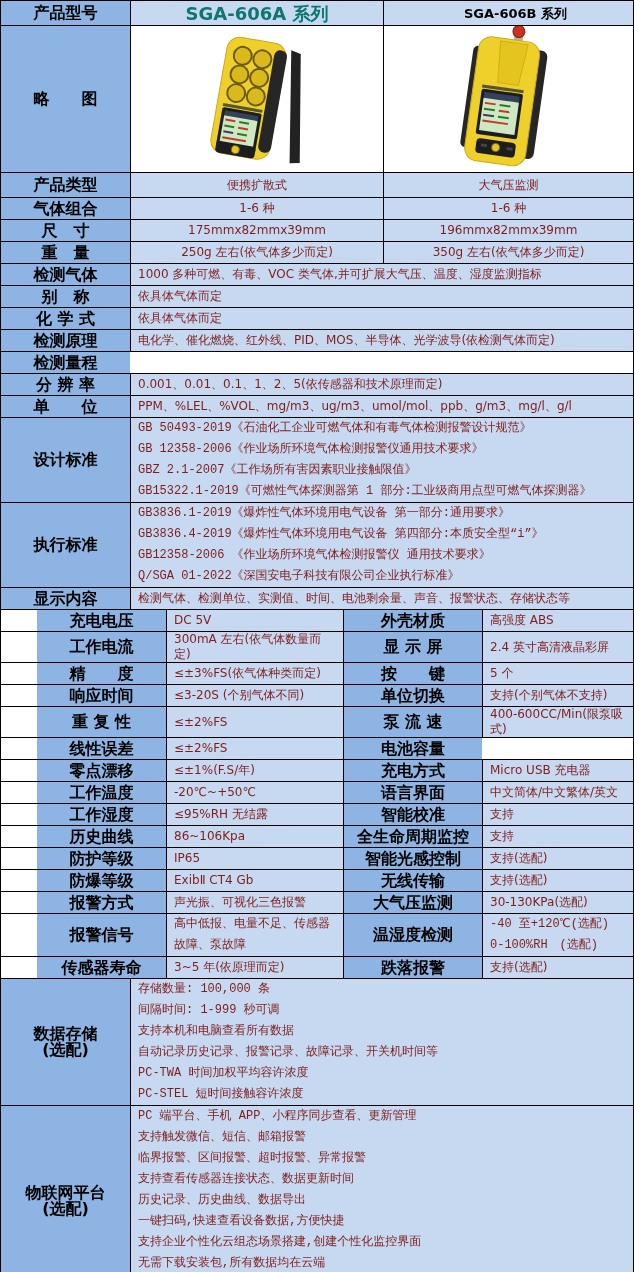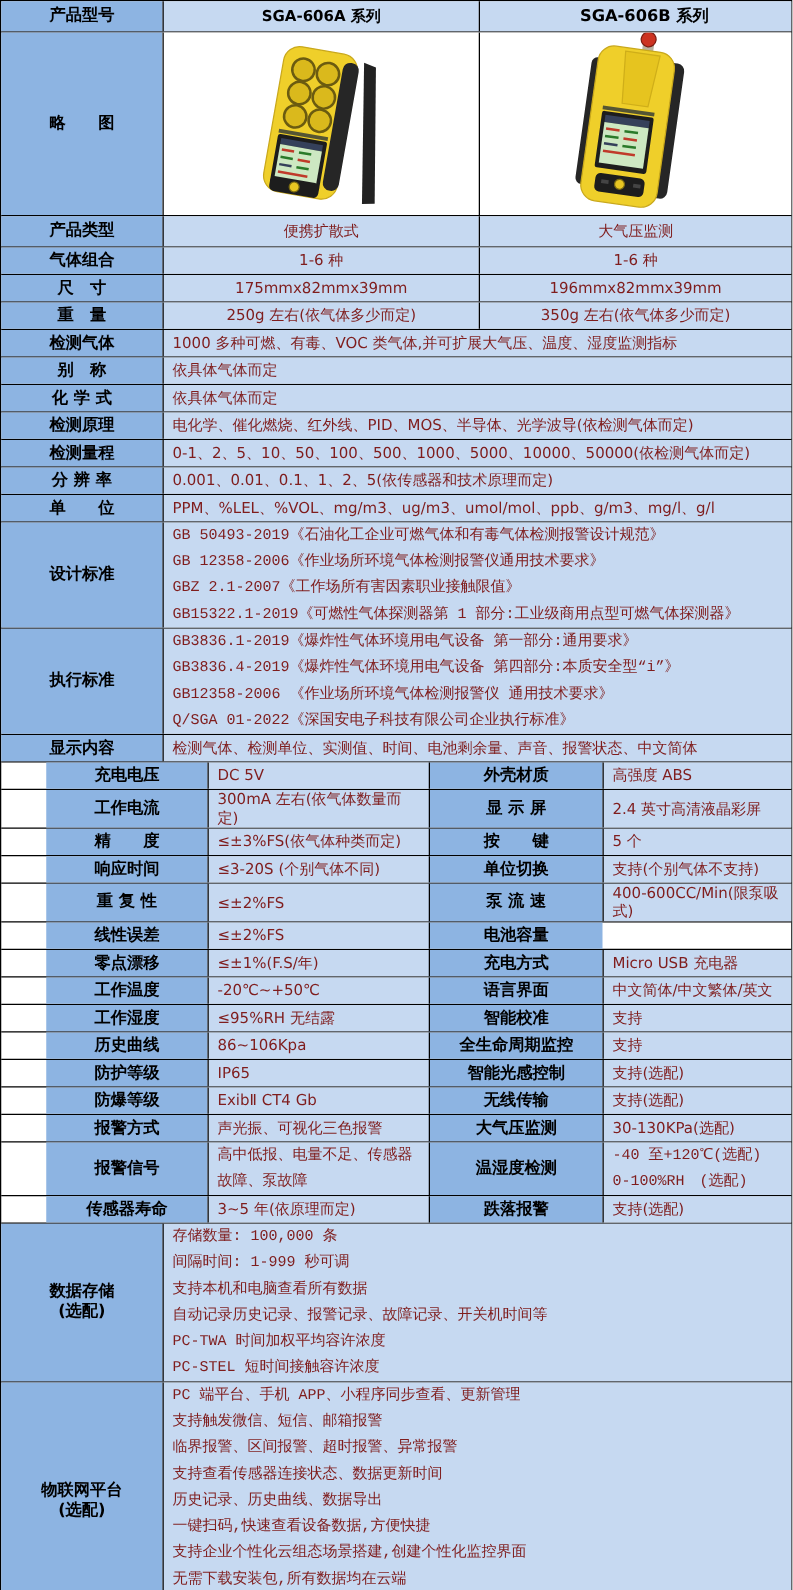--- a/index.html
+++ b/index.html
@@ -15,21 +15,21 @@
   .g3{grid-template-columns:129px 253px 1fr;}
   .g4{grid-template-columns:129px 177px 139px 1fr;padding-left:36px;}
   .cell{
     border-left:1px solid #000;
     display:flex;align-items:center;
     box-sizing:border-box;overflow:hidden;
   }
   .cell:first-child{border-left:none;}
   .label{
     background:#8db4e2;color:#000;
-    font-weight:bold;font-size:13px;
+    font-weight:bold;font-size:16px;
     justify-content:center;text-align:center;
     line-height:16px;flex-direction:column;
   }
   .value{
     background:#c6d9f1;color:#7f1d1d;
     font-size:12px;padding:0 7px;line-height:15px;
   }
   .center{justify-content:center;text-align:center;padding:0 2px;}
   .white{background:#ffffff;padding:0;justify-content:center;}
   .multi{flex-direction:column;align-items:flex-start;justify-content:center;font-family:Liberation Mono, monospace;}
@@ -42,21 +42,21 @@
   .h146{min-height:146px;}
   .h189{min-height:189px;}
 </style>
 </head>
 <body>
 
 <div class="spec-table">
 
   <div class="row g3 h24">
     <div class="cell label">产品型号</div>
-    <div class="cell value center" style="font-weight:bold;color:#000000;font-size:12px;">SGA-606A 系列</div>
+    <div class="cell value center" style="font-weight:bold;color:#0f766e;font-size:18px;">SGA-606A 系列</div>
     <div class="cell value center" style="font-weight:bold;color:#000;font-size:13px;padding-left:16px;">SGA-606B 系列</div>
   </div>
 
   <div class="row g3 h146">
     <div class="cell label">略　　图</div>
     <div class="cell white">
       <svg width="253" height="146" viewBox="0 0 253 146">
         <g transform="translate(122 72) rotate(10)">
           <polygon points="30,-54 40,-52 58,56 48,58" fill="#222222"></polygon>
           <rect x="-34" y="-58" width="60" height="118" rx="13" fill="#efcf2a" stroke="#c9a81c"></rect>
@@ -150,21 +150,20 @@
   <div class="row g2 h21">
     <div class="cell label">化 学 式</div>
     <div class="cell value">依具体气体而定</div>
   </div>
   <div class="row g2 h21">
     <div class="cell label">检测原理</div>
     <div class="cell value">电化学、催化燃烧、红外线、PID、MOS、半导体、光学波导(依检测气体而定)</div>
   </div>
   <div class="row g2 h21">
     <div class="cell label">检测量程</div>
-    <div class="cell value">0-1、2、5、10、50、100、500、1000、5000、10000、50000(依检测气体而定)</div>
   </div>
   <div class="row g2 h21">
     <div class="cell label">分 辨 率</div>
     <div class="cell value">0.001、0.01、0.1、1、2、5(依传感器和技术原理而定)</div>
   </div>
   <div class="row g2 h21">
     <div class="cell label">单　　位</div>
     <div class="cell value">PPM、%LEL、%VOL、mg/m3、ug/m3、umol/mol、ppb、g/m3、mg/l、g/l</div>
   </div>
 
@@ -183,21 +182,21 @@
     <div class="cell value multi">
       <div>GB3836.1-2019《爆炸性气体环境用电气设备 第一部分:通用要求》</div>
       <div>GB3836.4-2019《爆炸性气体环境用电气设备 第四部分:本质安全型“i”》</div>
       <div>GB12358-2006 《作业场所环境气体检测报警仪 通用技术要求》</div>
       <div>Q/SGA 01-2022《深国安电子科技有限公司企业执行标准》</div>
     </div>
   </div>
 
   <div class="row g2 h21">
     <div class="cell label">显示内容</div>
-    <div class="cell value">检测气体、检测单位、实测值、时间、电池剩余量、声音、报警状态、中文简体</div>
+    <div class="cell value">检测气体、检测单位、实测值、时间、电池剩余量、声音、报警状态、存储状态等</div>
   </div>
 
   <div class="row g4 h21">
     <div class="cell label">充电电压</div>
     <div class="cell value">DC 5V</div>
     <div class="cell label">外壳材质</div>
     <div class="cell value">高强度 ABS</div>
   </div>
   <div class="row g4 h21">
     <div class="cell label">工作电流</div>

